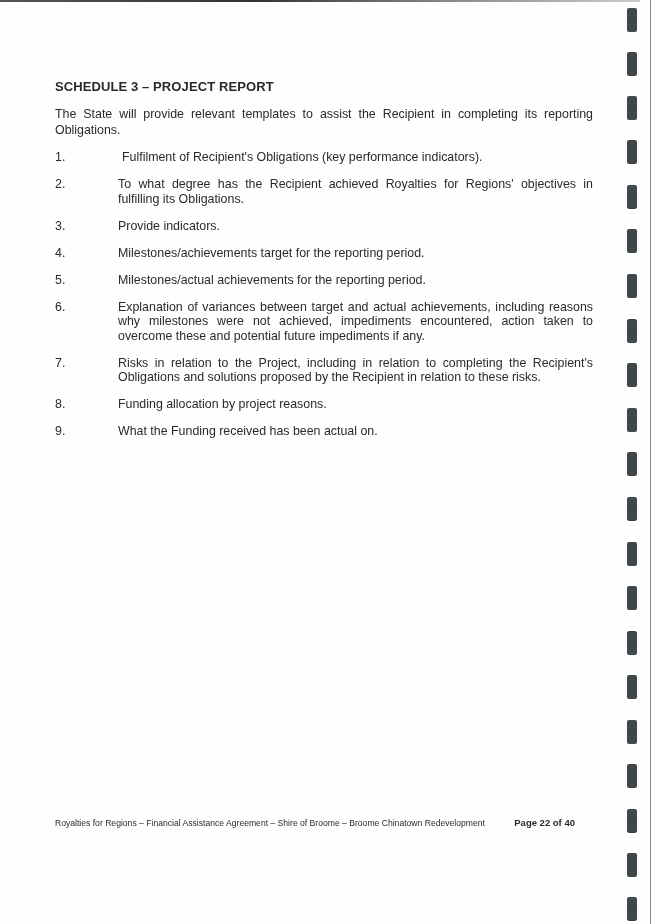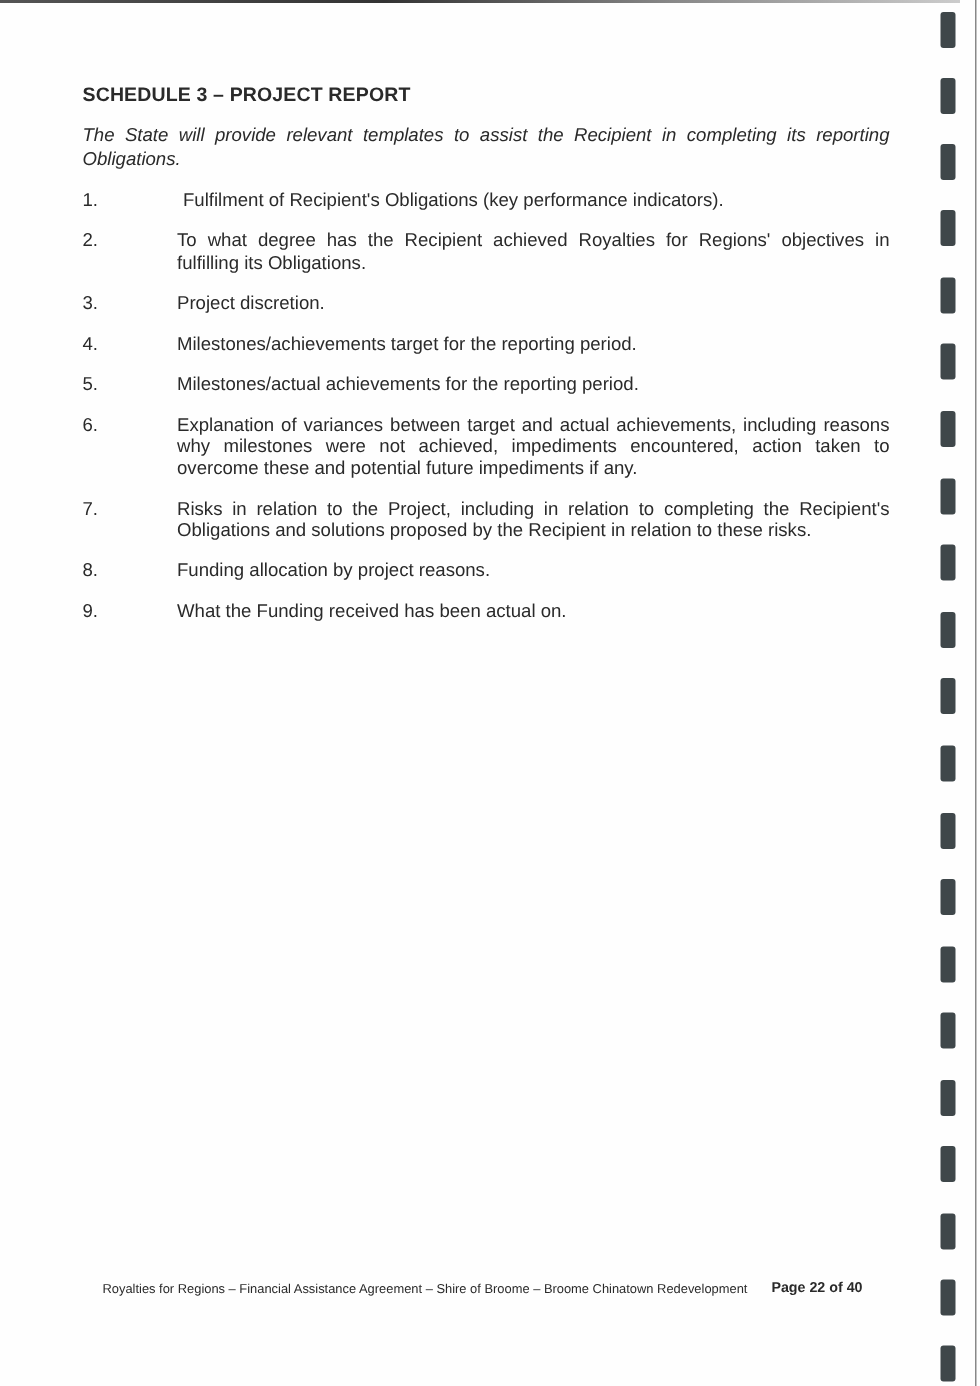--- a/index.html
+++ b/index.html
@@ -13,38 +13,38 @@
       position: absolute; left: 0; top: 0; width: 640px; height: 2px;
       background: linear-gradient(to right, #555 0%, #333 40%, #888 70%, #ccc 100%);
     }
     .right-edge {
       position: absolute; left: 650px; top: 0; width: 1px; height: 924px; background: #888;
     }
     .binding-hole {
       position: absolute; left: 627px; width: 10px; height: 24px;
       background: #3f474a; border-radius: 2px;
     }
-    .page { position: absolute; left: 55px; top: 55px; width: 538px; }
+    .page { position: absolute; left: 55px; top: 79px; width: 538px; }
     .heading {
       font-weight: bold; font-size: 13px; margin: 0 0 13px 0; letter-spacing: 0.1px;
     }
     .para {
-      font-style: italic; font-size: 12.4px; line-height: 15.5px; margin: 0 0 12px 0;
+      font-size: 12.4px; line-height: 15.5px; margin: 0 0 12px 0;
       text-align: justify;
     }
     ol.items { list-style: none; margin: 0; padding: 0; }
     ol.items li {
       display: flex; font-size: 12.4px; line-height: 14.5px; margin-bottom: 12.5px;
     }
     ol.items li .num { width: 23px; flex: 0 0 23px; }
     ol.items li .txt { flex: 1; text-align: justify; margin-left: 40px; }
     ol.items li:first-child .txt { padding-left: 4px; }
     .footer {
-      position: absolute; left: 55px; top: 854px; width: 520px; font-size: 8.6px;
-      display: flex; justify-content: flex-end; gap: 16px;
+      position: absolute; left: 55px; top: 818px; width: 520px; font-size: 8.6px;
+      display: flex; justify-content: space-between; gap: 16px;
     }
     .footer .pg { font-weight: bold; font-size: 9.5px; margin-top: -1px; }
   </style>
 </head>
 <body>
 
 <div class="top-edge"></div>
 <div class="right-edge"></div>
 
 <div>
@@ -79,21 +79,21 @@
     <li>
         <span class="num">1.</span>
         <span class="txt">Fulfilment of Recipient's Obligations (key performance indicators).</span>
       </li>
     <li>
         <span class="num">2.</span>
         <span class="txt">To what degree has the Recipient achieved Royalties for Regions' objectives in fulfilling its Obligations.</span>
       </li>
     <li>
         <span class="num">3.</span>
-        <span class="txt">Project discretion.</span>
+        <span class="txt">Provide indicators.</span>
       </li>
     <li>
         <span class="num">4.</span>
         <span class="txt">Milestones/achievements target for the reporting period.</span>
       </li>
     <li>
         <span class="num">5.</span>
         <span class="txt">Milestones/actual achievements for the reporting period.</span>
       </li>
     <li>

